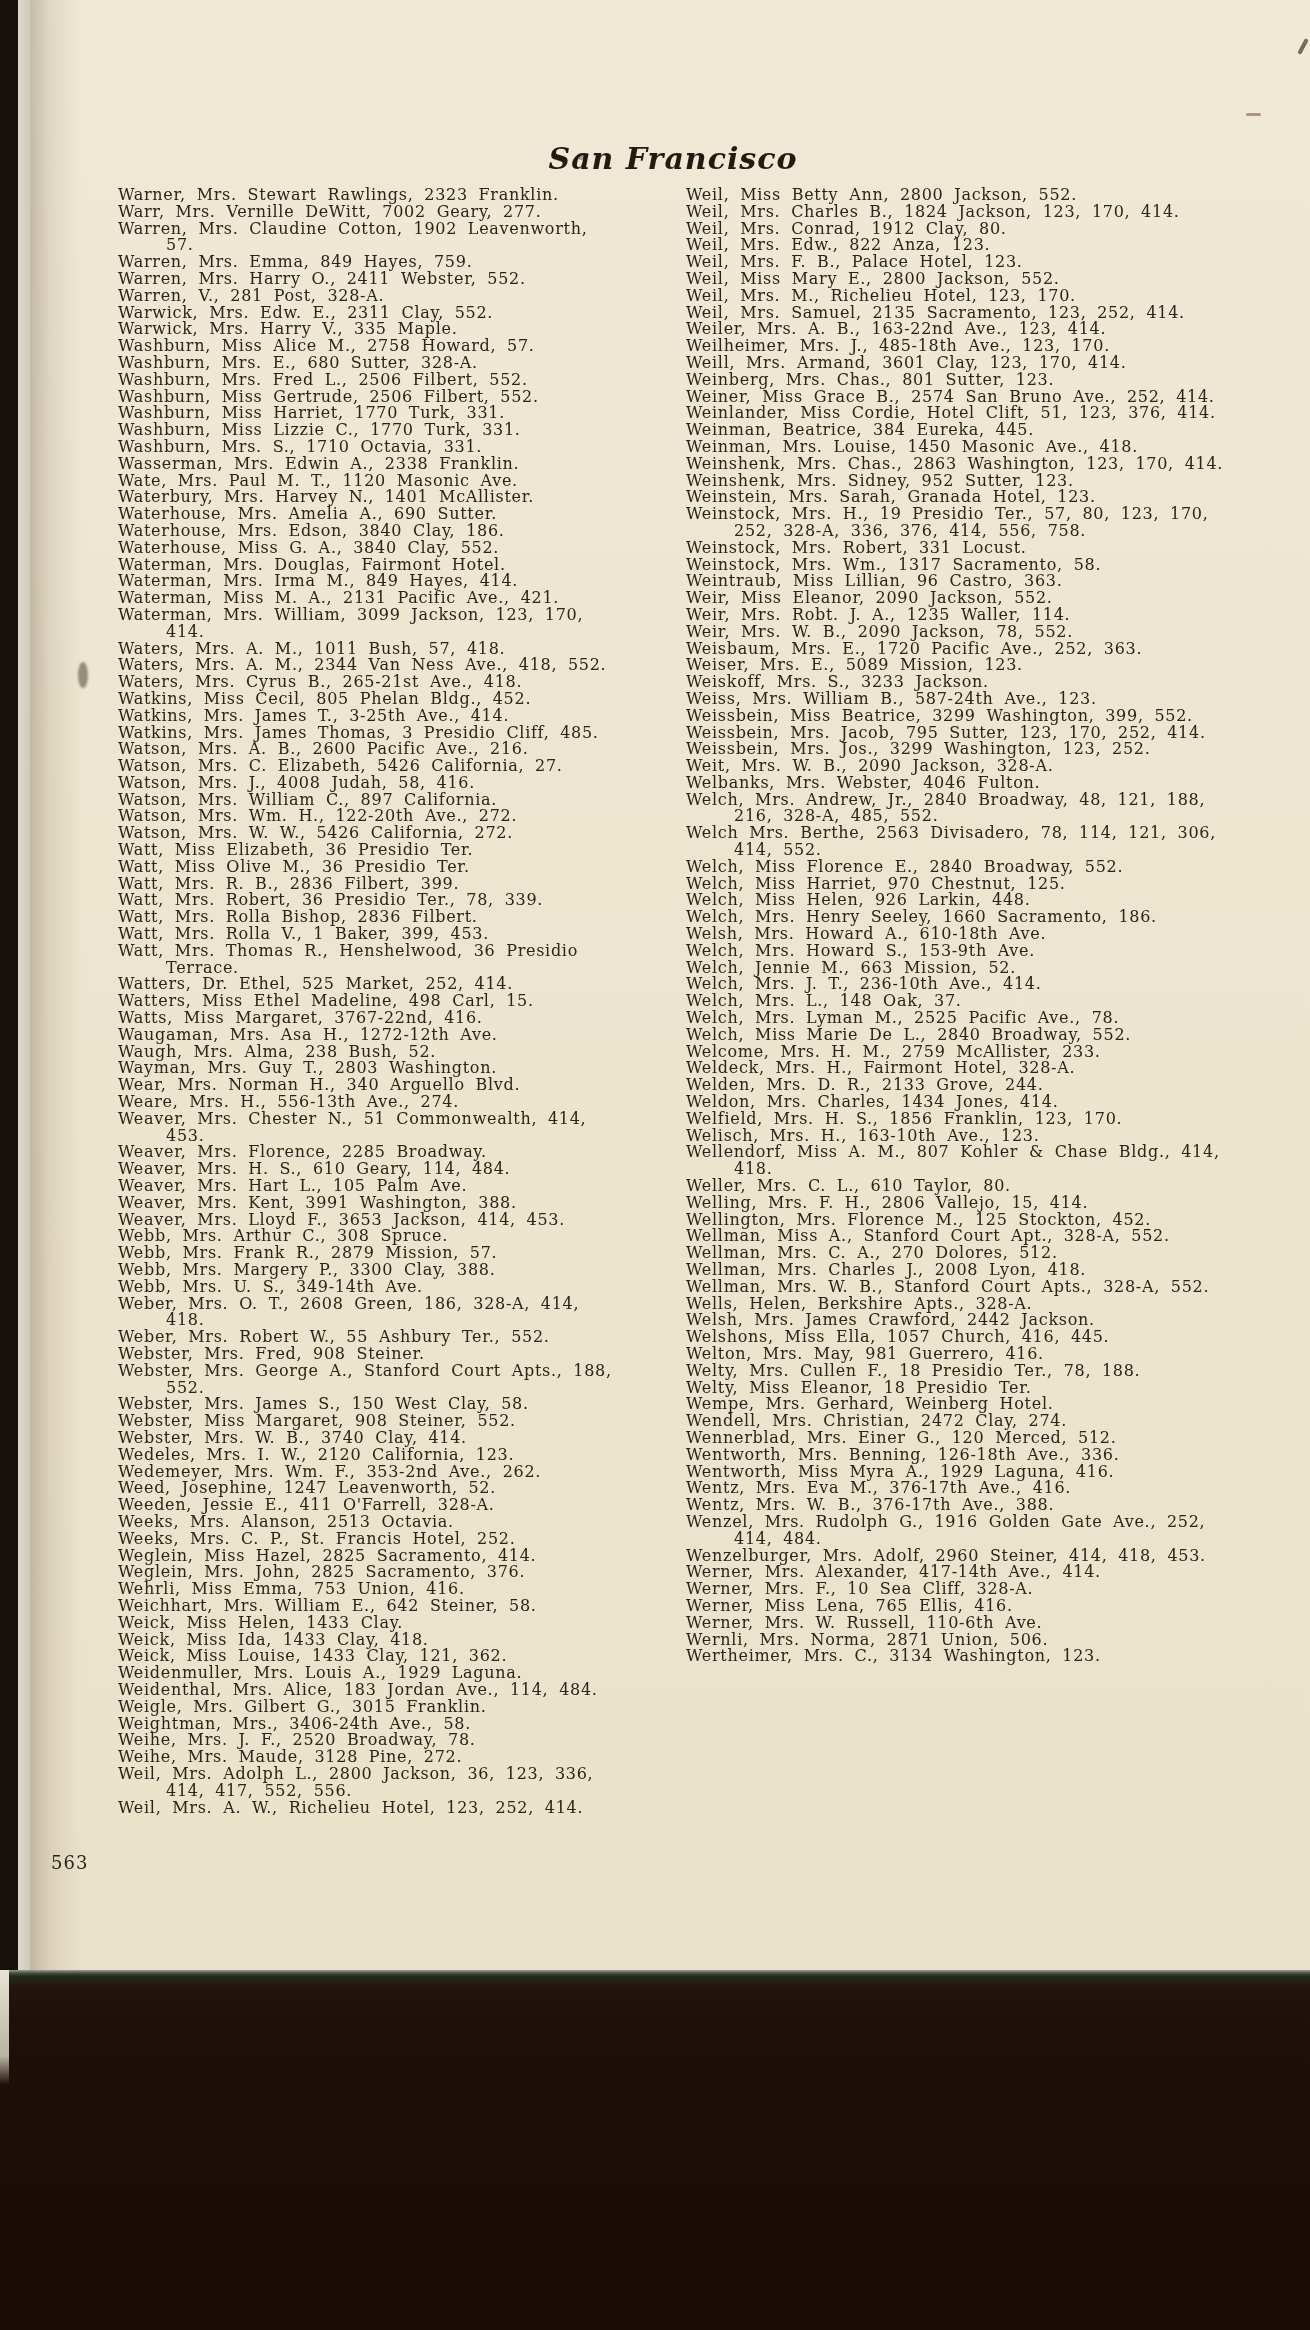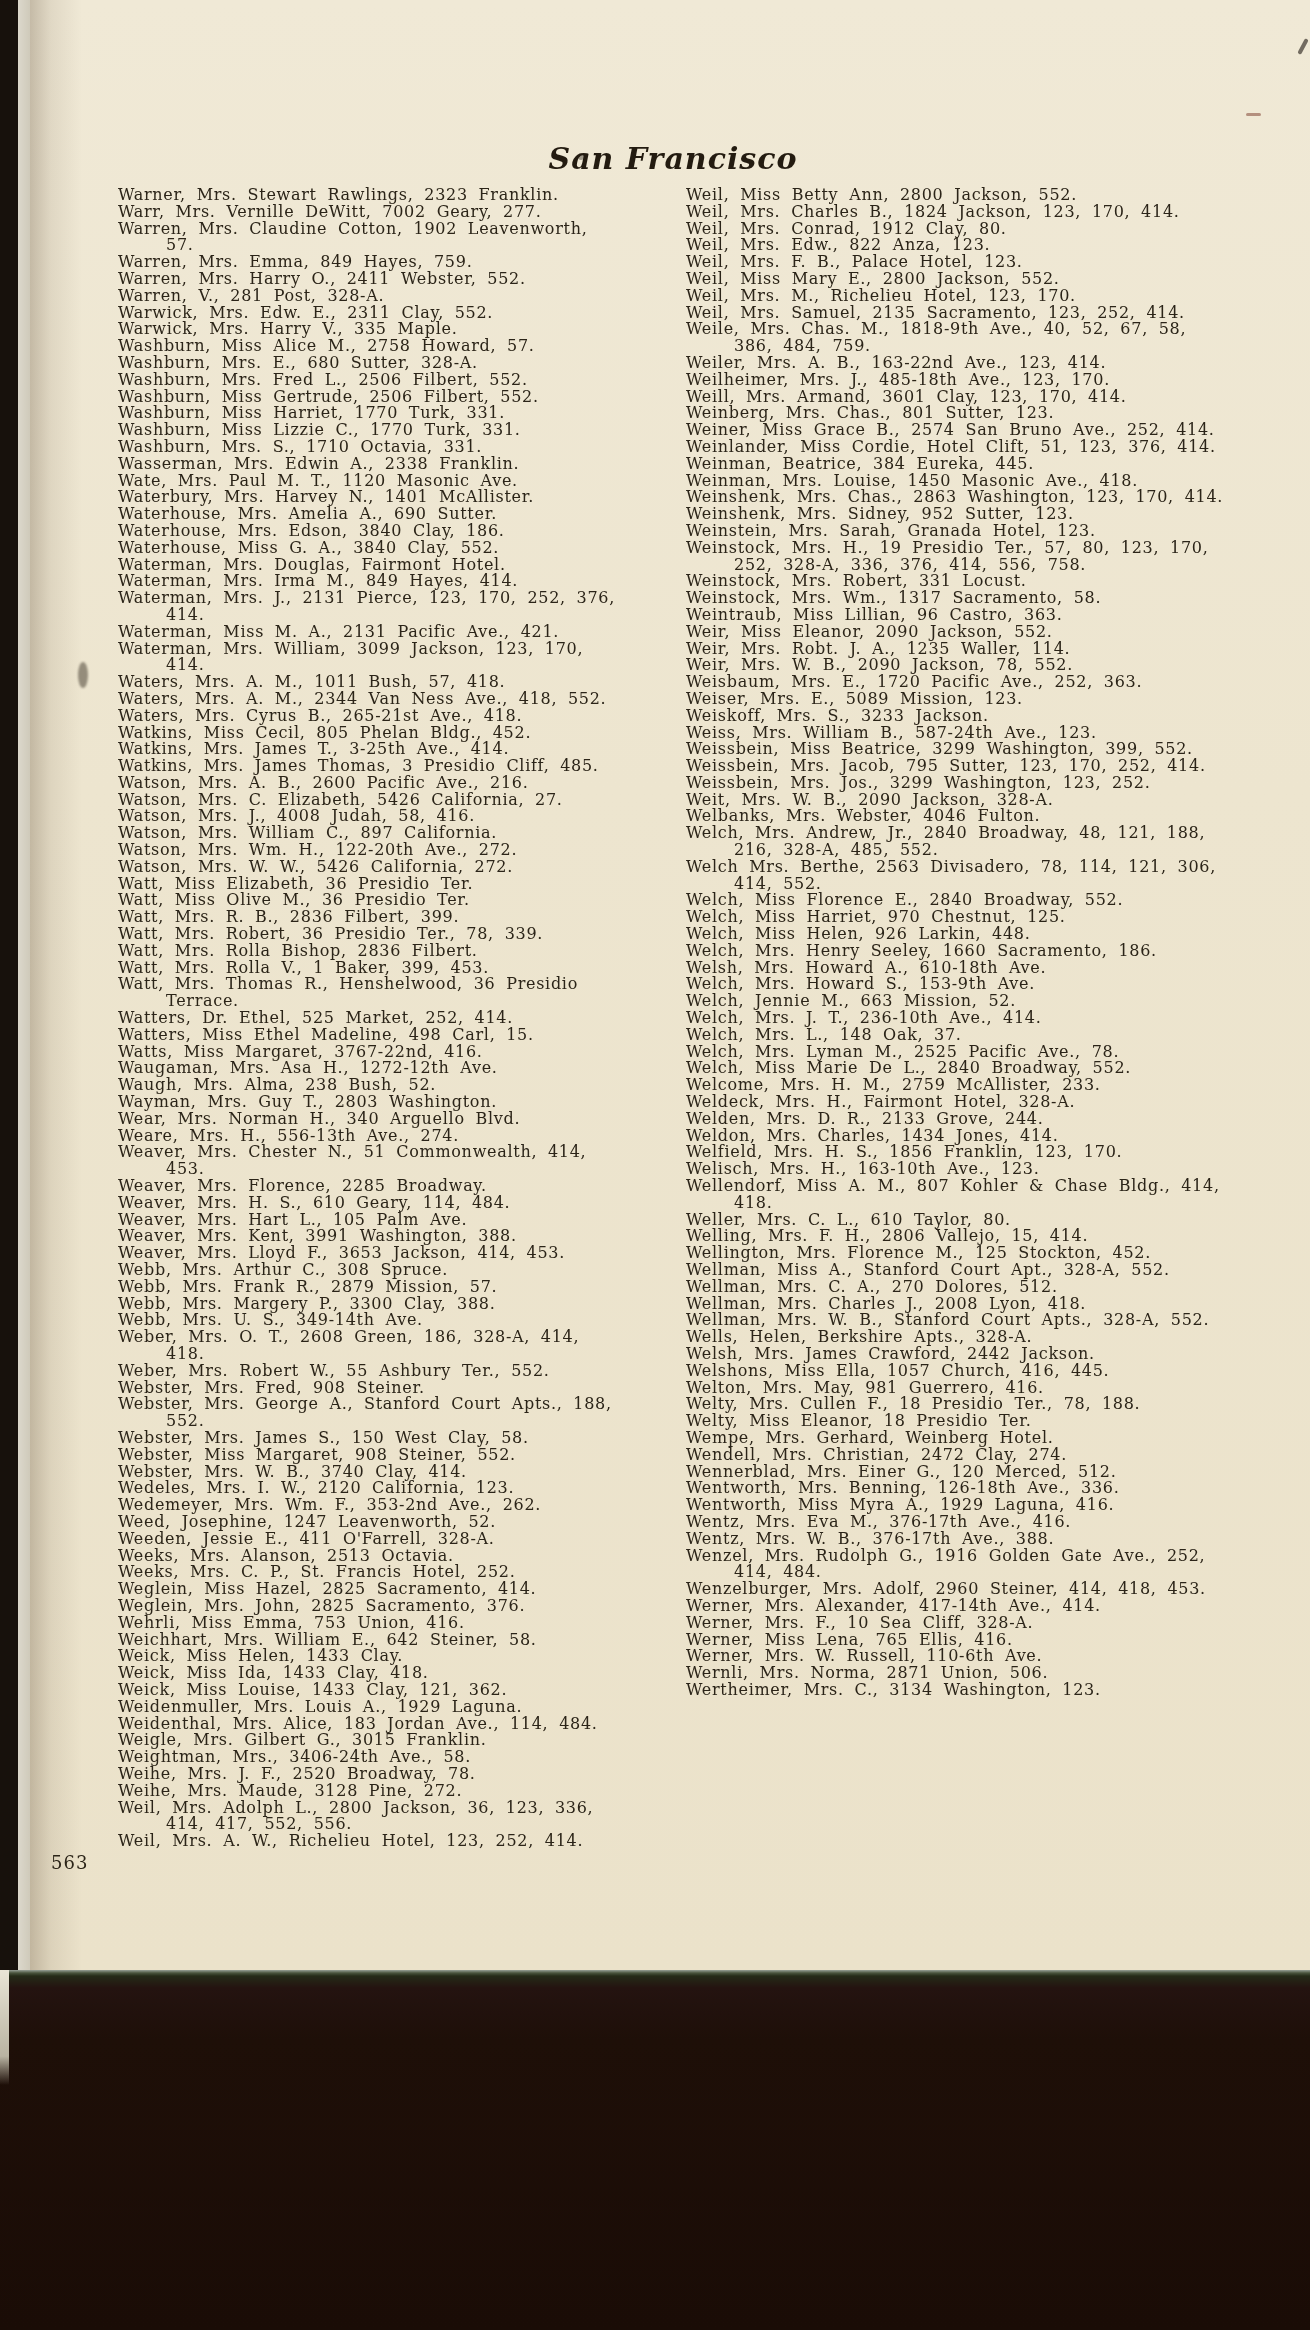--- a/index.html
+++ b/index.html
@@ -69,21 +69,20 @@
           <div class="entry">Washburn, Miss Lizzie C., 1770 Turk, 331.</div>
           <div class="entry">Washburn, Mrs. S., 1710 Octavia, 331.</div>
           <div class="entry">Wasserman, Mrs. Edwin A., 2338 Franklin.</div>
           <div class="entry">Wate, Mrs. Paul M. T., 1120 Masonic Ave.</div>
           <div class="entry">Waterbury, Mrs. Harvey N., 1401 McAllister.</div>
           <div class="entry">Waterhouse, Mrs. Amelia A., 690 Sutter.</div>
           <div class="entry">Waterhouse, Mrs. Edson, 3840 Clay, 186.</div>
           <div class="entry">Waterhouse, Miss G. A., 3840 Clay, 552.</div>
           <div class="entry">Waterman, Mrs. Douglas, Fairmont Hotel.</div>
           <div class="entry">Waterman, Mrs. Irma M., 849 Hayes, 414.</div>
-          <div class="entry">Waterman, Mrs. J., 2131 Pierce, 123, 170, 252, 376, 414.</div>
           <div class="entry">Waterman, Miss M. A., 2131 Pacific Ave., 421.</div>
           <div class="entry">Waterman, Mrs. William, 3099 Jackson, 123, 170, 414.</div>
           <div class="entry">Waters, Mrs. A. M., 1011 Bush, 57, 418.</div>
           <div class="entry">Waters, Mrs. A. M., 2344 Van Ness Ave., 418, 552.</div>
           <div class="entry">Waters, Mrs. Cyrus B., 265-21st Ave., 418.</div>
           <div class="entry">Watkins, Miss Cecil, 805 Phelan Bldg., 452.</div>
           <div class="entry">Watkins, Mrs. James T., 3-25th Ave., 414.</div>
           <div class="entry">Watkins, Mrs. James Thomas, 3 Presidio Cliff, 485.</div>
           <div class="entry">Watson, Mrs. A. B., 2600 Pacific Ave., 216.</div>
           <div class="entry">Watson, Mrs. C. Elizabeth, 5426 California, 27.</div>
@@ -147,21 +146,20 @@
         </div>
       <div class="col right">
           <div class="entry">Weil, Miss Betty Ann, 2800 Jackson, 552.</div>
           <div class="entry">Weil, Mrs. Charles B., 1824 Jackson, 123, 170, 414.</div>
           <div class="entry">Weil, Mrs. Conrad, 1912 Clay, 80.</div>
           <div class="entry">Weil, Mrs. Edw., 822 Anza, 123.</div>
           <div class="entry">Weil, Mrs. F. B., Palace Hotel, 123.</div>
           <div class="entry">Weil, Miss Mary E., 2800 Jackson, 552.</div>
           <div class="entry">Weil, Mrs. M., Richelieu Hotel, 123, 170.</div>
           <div class="entry">Weil, Mrs. Samuel, 2135 Sacramento, 123, 252, 414.</div>
-          <div class="entry">Weile, Mrs. Chas. M., 1818-9th Ave., 40, 52, 67, 58, 386, 484, 759.</div>
           <div class="entry">Weiler, Mrs. A. B., 163-22nd Ave., 123, 414.</div>
           <div class="entry">Weilheimer, Mrs. J., 485-18th Ave., 123, 170.</div>
           <div class="entry">Weill, Mrs. Armand, 3601 Clay, 123, 170, 414.</div>
           <div class="entry">Weinberg, Mrs. Chas., 801 Sutter, 123.</div>
           <div class="entry">Weiner, Miss Grace B., 2574 San Bruno Ave., 252, 414.</div>
           <div class="entry">Weinlander, Miss Cordie, Hotel Clift, 51, 123, 376, 414.</div>
           <div class="entry">Weinman, Beatrice, 384 Eureka, 445.</div>
           <div class="entry">Weinman, Mrs. Louise, 1450 Masonic Ave., 418.</div>
           <div class="entry">Weinshenk, Mrs. Chas., 2863 Washington, 123, 170, 414.</div>
           <div class="entry">Weinshenk, Mrs. Sidney, 952 Sutter, 123.</div>

